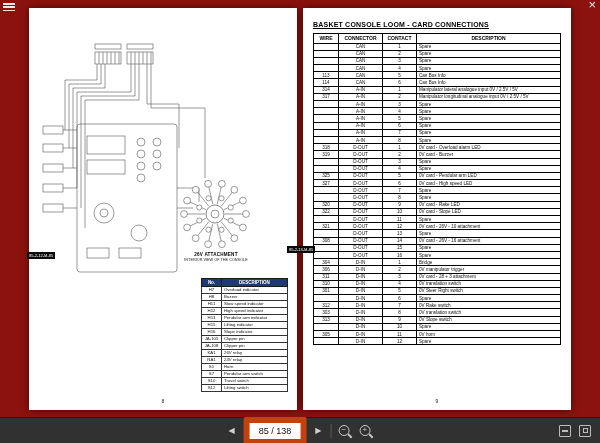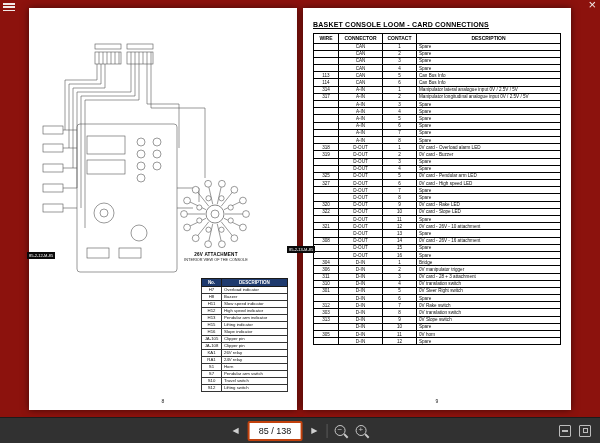--- a/index.html
+++ b/index.html
@@ -85,21 +85,21 @@
     background:#313131; border-top:1px solid #1c1c1c;
     display:flex; align-items:center; z-index:20;
   }
   .tb-center {
     position:absolute; left:50%; transform:translateX(-50%);
     display:flex; align-items:center; gap:7px;
   }
   .nav-arrow { color:#cfcfcf; font-size:8px; cursor:pointer; padding:2px; }
   .page-box {
     background:#fff; color:#111; font-size:9px; line-height:12px;
-    padding:2px 9px; border-radius:2px; border:2px solid #c2410c;
+    padding:2px 9px; border-radius:2px; border:6px solid #c2410c;
     min-width:44px; text-align:center; cursor:text;
   }
   .tb-divider { width:1px; height:14px; background:#5a5a5a; }
   .mag {
     position:relative; width:11px; height:11px; border:1.5px solid #c9c9c9;
     border-radius:50%; color:#c9c9c9; font-size:8px; line-height:8px;
     text-align:center; cursor:pointer; margin-right:3px;
   }
   .mag::after {
     content:""; position:absolute; width:5px; height:1.5px; background:#c9c9c9;

